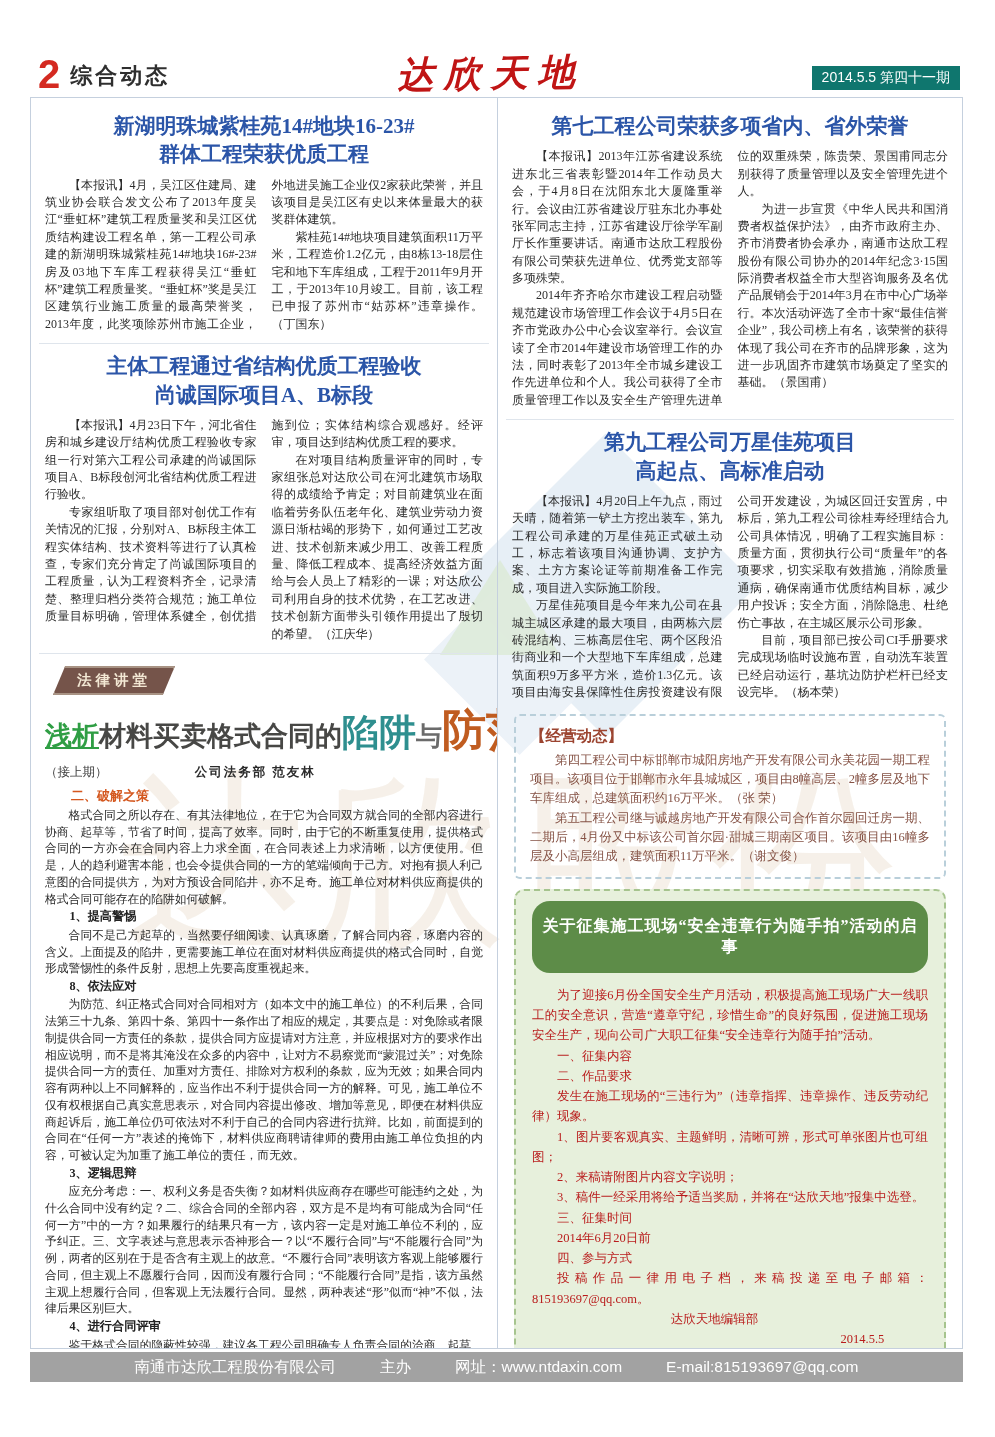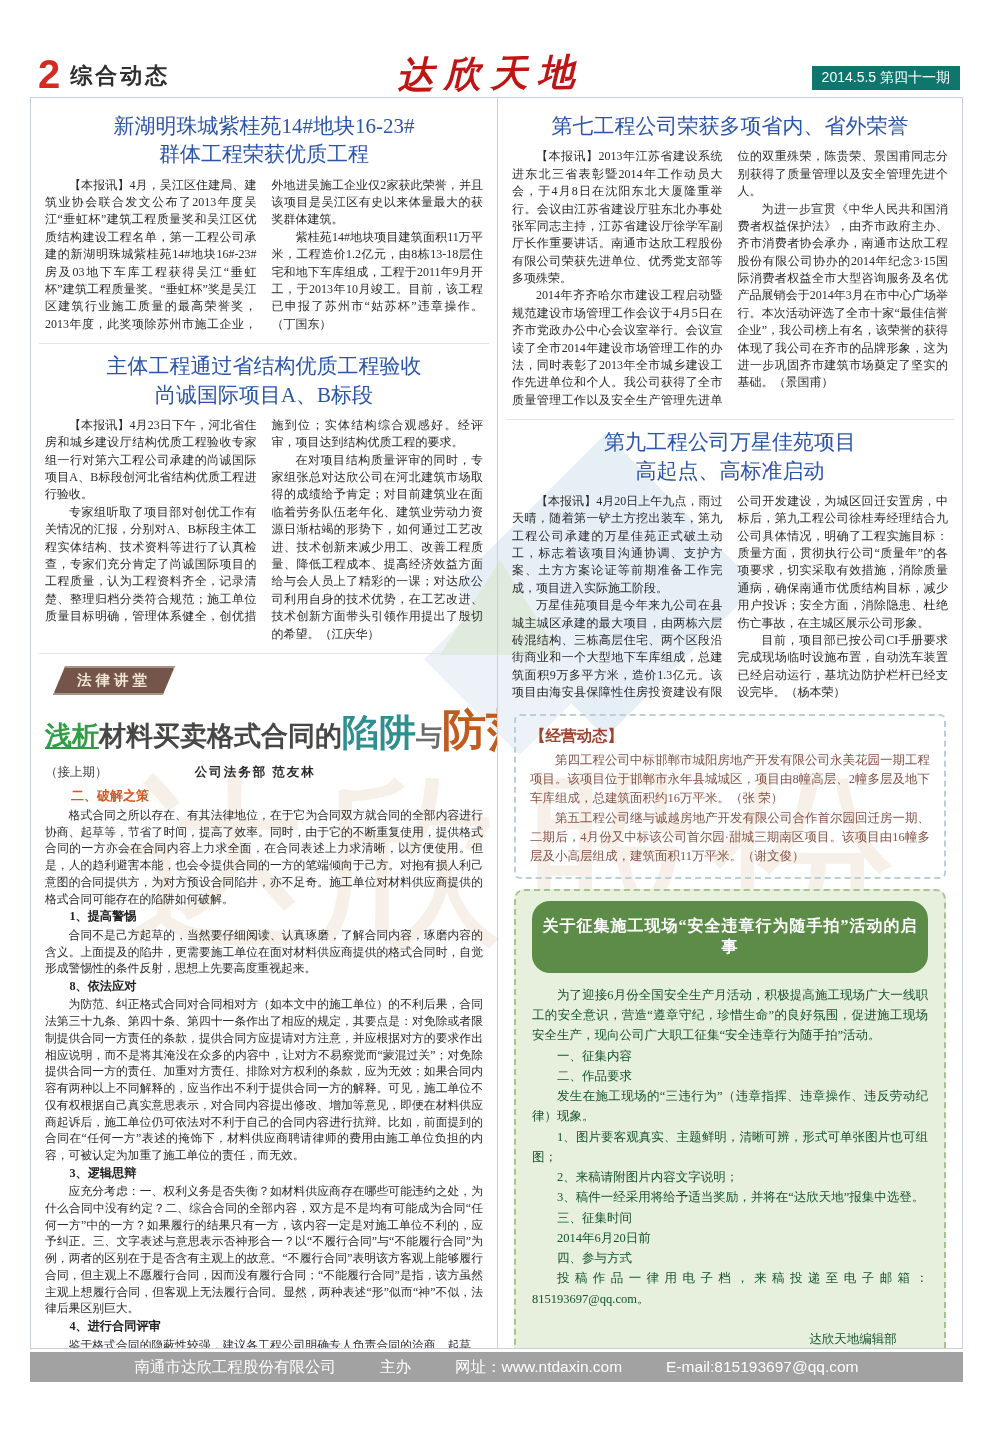--- a/index.html
+++ b/index.html
@@ -20,21 +20,21 @@
   .pageno{color:#d42a21;font-size:40px;font-weight:bold;line-height:1;font-family:"Liberation Sans",sans-serif;}
   .secname{font-size:22px;font-weight:bold;color:#2f2f2f;margin-left:10px;letter-spacing:3px;padding-bottom:3px;}
   .masthead{flex:1;text-align:center;color:#c01515;font-size:37px;font-weight:bold;font-style:italic;letter-spacing:10px;line-height:1;padding-bottom:2px;transform:rotate(-1deg);}
   .issuebox{background:#0f766e;color:#fff;font-family:"Liberation Sans",sans-serif;font-size:14px;padding:3px 10px;margin-bottom:4px;white-space:nowrap;}
   
   .frame{position:absolute;left:30px;top:97px;width:933px;height:1252px;border:1px solid #c5d0de;z-index:1;display:flex;background:transparent;overflow:hidden;box-sizing:border-box;}
   .col{box-sizing:border-box;padding:8px 14px;overflow:hidden;}
   .col-left{width:467px;border-right:1px solid #c5d0de;}
   .col-right{width:464px;}
   
-  .art-title{color:#2b55a8;font-weight:normal;text-align:center;font-size:21px;line-height:1.35;margin:6px 0 8px 0;}
+  .art-title{color:#2b55a8;font-weight:bold;text-align:center;font-size:21px;line-height:1.35;margin:6px 0 8px 0;}
   .art-body{font-size:12px;line-height:1.45;text-align:justify;}
   .two-col{columns:2;column-gap:15px;}
   .art-body p{margin:0;text-indent:2em;}
   .sep{border-top:1px solid #dfe5ec;margin:10px -6px 8px -6px;}
   
   .legal-badge{display:inline-block;background:#75544a;color:#f3e8d4;font-size:14.5px;font-weight:bold;letter-spacing:4px;padding:3px 22px;clip-path:polygon(10% 0,100% 0,90% 100%,0 100%);margin:4px 0 4px 8px;border:2px solid #a89384;}
   .legal-title{white-space:nowrap;margin:2px 0 2px 0;display:flex;align-items:baseline;}
   .lt1{color:#2f9e44;font-size:27px;font-weight:bold;text-decoration:underline;}
   .lt2{color:#474745;font-size:27px;font-weight:bold;}
   .lt3{color:#2e8f8f;font-size:37px;font-weight:bold;}
@@ -48,23 +48,23 @@
   .legal-body{font-size:11.8px;line-height:1.42;text-align:justify;}
   .legal-body p{margin:0;text-indent:2em;}
   .legal-sub{font-weight:bold;color:#222;text-indent:2em;font-size:12.2px;margin:1px 0;}
   
   .biz-box{border:2px dashed #b9cfda;border-radius:6px;padding:10px 14px;margin:12px 2px 10px 2px;}
   .biz-head{color:#9c4531;font-weight:bold;font-size:15.5px;margin:0 0 4px 0;}
   .biz-box p{color:#855245;font-size:12.5px;line-height:1.55;text-align:justify;text-indent:2em;margin:0;}
   
   .notice-box{background:#e7f0dc;border:2px dashed #a6c48e;border-radius:10px;padding:10px 16px 12px 16px;margin:4px 2px 0 2px;}
   .notice-title{background:#5d8c48;color:#fff;font-weight:bold;font-size:16px;text-align:center;border-radius:18px;padding:15px 6px;letter-spacing:1px;}
-  .notice-body{font-size:12.5px;line-height:1.62;color:#14532d;margin-top:12px;text-align:justify;}
+  .notice-body{font-size:12.5px;line-height:1.62;color:#b91c1c;margin-top:12px;text-align:justify;}
   .notice-body div{text-indent:2em;}
-  .notice-sign{text-align:right;text-indent:0 !important;padding-right:2.5em;margin-top:20px;}
+  .notice-sign{text-align:center;text-indent:0 !important;padding-right:2.5em;}
   .notice-date{text-align:right;text-indent:0 !important;padding-right:3.5em;}
   
   .footer{position:absolute;left:30px;top:1352px;width:933px;height:30px;background:#a2a2a2;z-index:2;display:flex;align-items:center;justify-content:center;color:#fff;font-size:15.5px;font-family:"Liberation Sans",sans-serif;}
   .footer span{margin:0 22px;white-space:nowrap;}
 </style>
 </head>
 <body>
 
 <div class="wm wm-sq1"></div>
 <div class="wm wm-sq2"></div>

